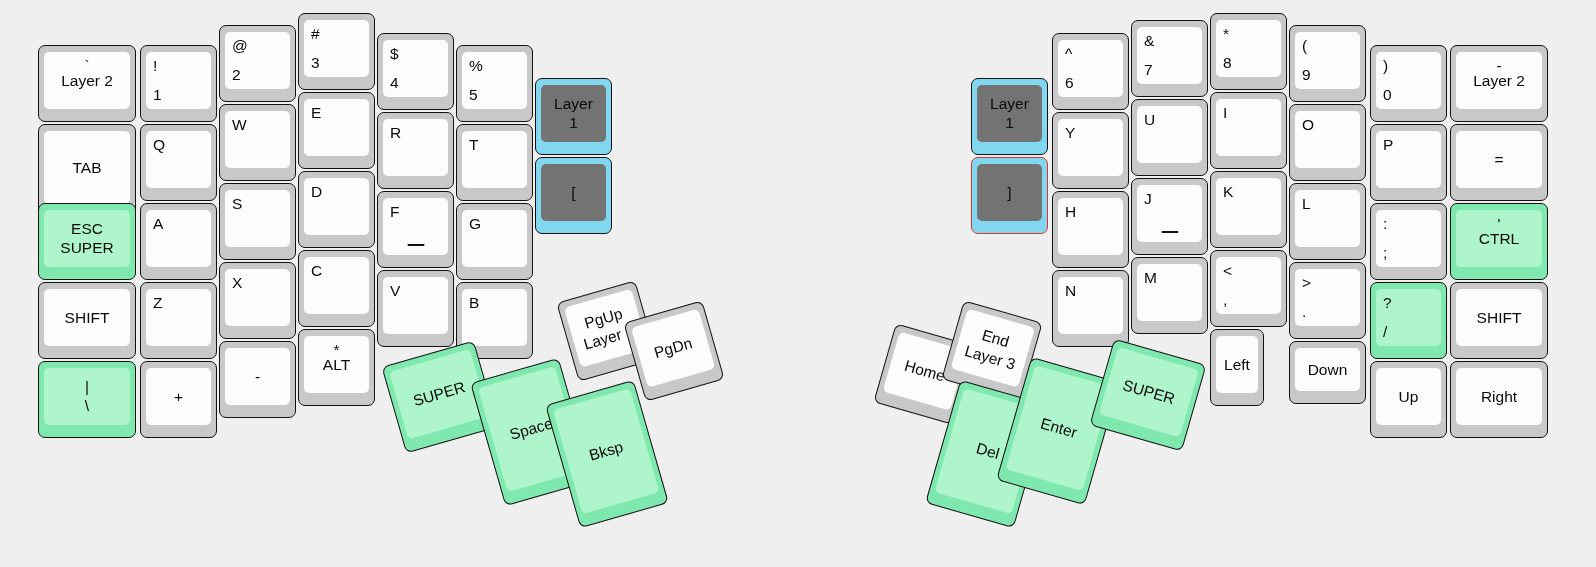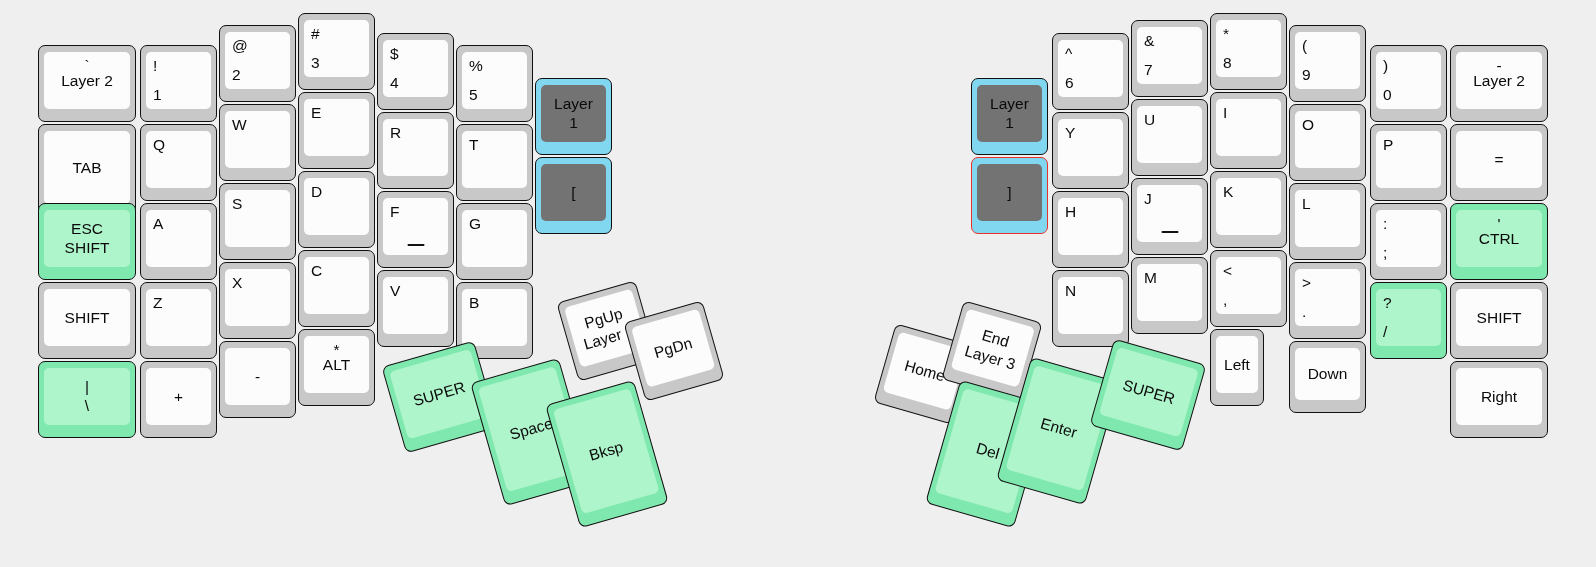--- a/index.html
+++ b/index.html
@@ -71,21 +71,21 @@
       </div>
     </div>
     <div class="key" style="left: 38px; top: 124px; width: 98px; height: 93px;">
       <div class="face">
         <div class="lbl ctr">TAB</div>
       </div>
     </div>
     <div class="key green" style="left: 38px; top: 203px; width: 98px; height: 77px;">
       <div class="face">
         <div class="lbl ctr">ESC
-SHIFT</div>
+SUPER</div>
       </div>
     </div>
     <div class="key" style="left: 38px; top: 282px; width: 98px; height: 77px;">
       <div class="face">
         <div class="lbl ctr">SHIFT</div>
       </div>
     </div>
     <div class="key green" style="left: 38px; top: 361px; width: 98px; height: 77px;">
       <div class="face">
         <div class="lbl ctr">|
@@ -319,21 +319,21 @@
       <div class="face">
         <div class="lbl tl">L</div>
       </div>
     </div>
     <div class="key" style="left: 1289px; top: 262px; width: 77px; height: 77px;">
       <div class="face">
         <div class="lbl tl">&gt;</div>
         <div class="lbl bl">.</div>
       </div>
     </div>
-    <div class="key" style="left: 1289px; top: 341px; width: 77px; height: 72px; text-decoration: underline;">
+    <div class="key" style="left: 1289px; top: 341px; width: 77px; height: 63px; text-decoration: underline;">
       <div class="face">
         <div class="lbl ctr">Down</div>
       </div>
     </div>
     <div class="key" style="left: 1370px; top: 45px; width: 77px; height: 77px;">
       <div class="face">
         <div class="lbl tl">)</div>
         <div class="lbl bl">0</div>
       </div>
     </div>
@@ -345,20 +345,25 @@
     <div class="key" style="left: 1370px; top: 203px; width: 77px; height: 77px;">
       <div class="face">
         <div class="lbl tl">:</div>
         <div class="lbl bl">;</div>
       </div>
     </div>
     <div class="key green" style="left: 1370px; top: 282px; width: 77px; height: 77px;">
       <div class="face">
         <div class="lbl tl">?</div>
         <div class="lbl bl">/</div>
+      </div>
+    </div>
+    <div class="key" style="left: 1370px; top: 361px; width: 77px; height: 77px;">
+      <div class="face">
+        <div class="lbl ctr">Up</div>
       </div>
     </div>
     <div class="key" style="left: 1450px; top: 45px; width: 98px; height: 77px;">
       <div class="face">
         <div class="lbl tc">-</div>
         <div class="lbl ctr">Layer 2</div>
       </div>
     </div>
     <div class="key" style="left: 1450px; top: 124px; width: 98px; height: 77px;">
       <div class="face">

